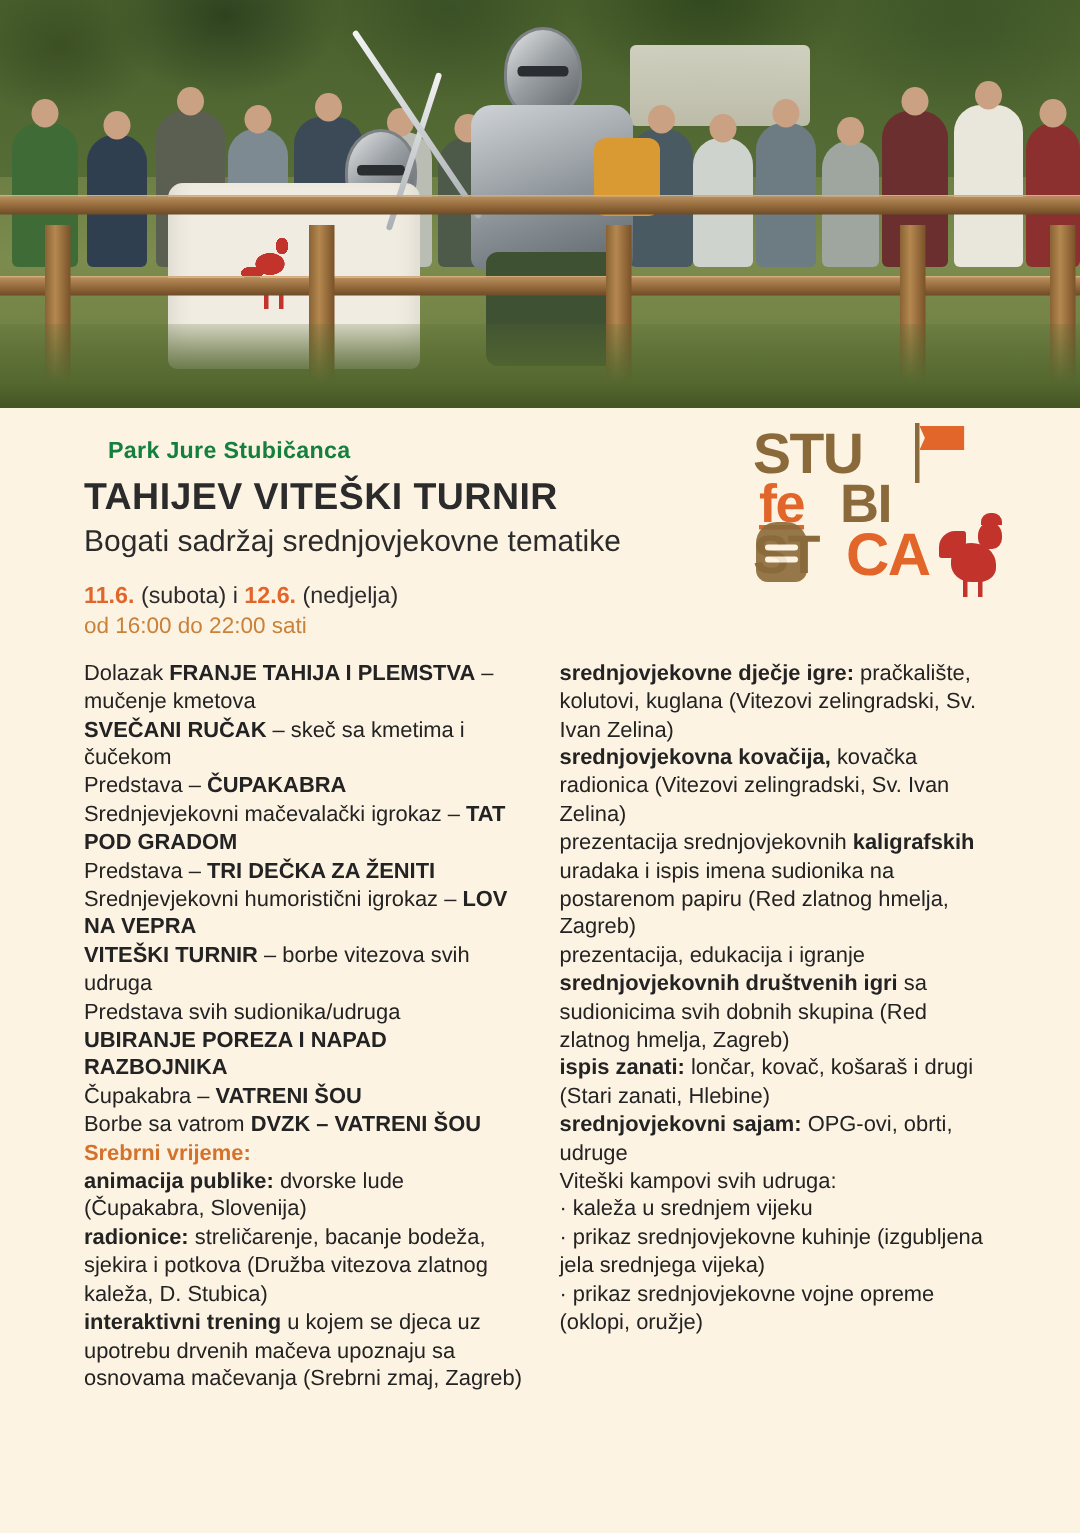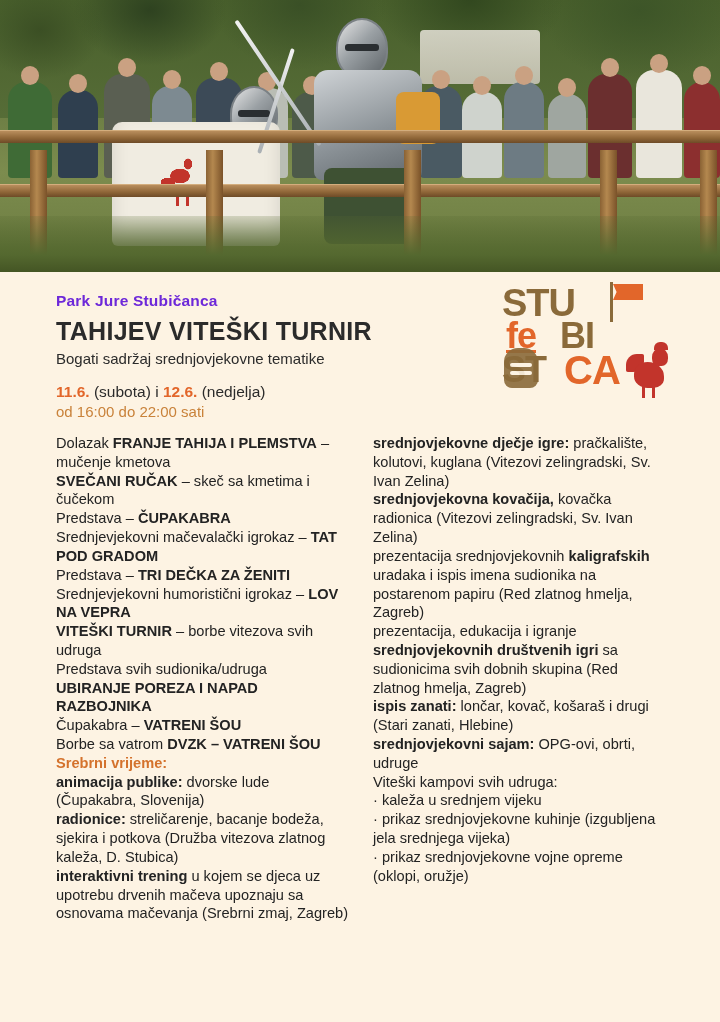--- a/index.html
+++ b/index.html
@@ -105,28 +105,28 @@
     background: linear-gradient(180deg, #e8e4da 0%, #cfcabd 100%);
     border-radius: 4px;
     opacity: .85;
   }
 
   
   .sheet { position: relative; width: 720px; height: 750px; background: #fdf3e3; }
 
   .head-wrap { position: relative; padding: 20px 56px 0 56px; }
   .venue {
-    color: #6d28d9; font-weight: bold; font-size: 15.5px; letter-spacing: .2px;
-    margin: 0 0 7px 0;
+    color: #15803d; font-weight: bold; font-size: 15.5px; letter-spacing: .2px;
+    margin: 0 0 7px 16px;
   }
   .title {
     color: #2b2b2b; font-weight: bold; font-size: 25px; letter-spacing: .3px;
     margin: 0 0 4px 0;
   }
-  .subtitle { color: #2b2b2b; font-size: 15px; margin: 0; }
+  .subtitle { color: #2b2b2b; font-size: 20px; margin: 0; }
 
   .dates { margin-top: 16px; font-size: 15.5px; color: #2b2b2b; }
   .dates .d { color: #e2662a; font-weight: bold; }
   .hours { color: #c9823a; font-size: 15px; margin-top: 2px; }
 
   
   .logo { position: absolute; right: 52px; top: 10px; width: 170px; height: 120px; }
   .logo-line { position: absolute; font-weight: bold; line-height: 1; }
   .l-stu { left: 4px; top: 2px; font-size: 38px; color: #8a6a3a; letter-spacing: -1px; }
   .l-fe  { left: 8px; top: 36px; font-size: 36px; color: #e2662a; letter-spacing: -1px; text-decoration: underline; }

